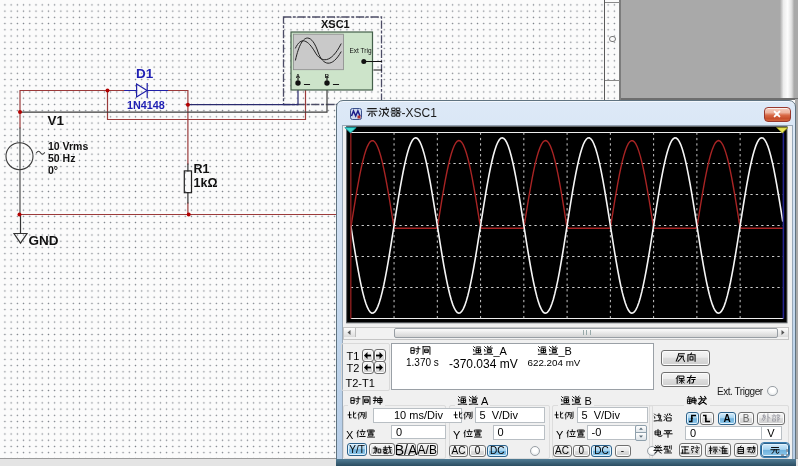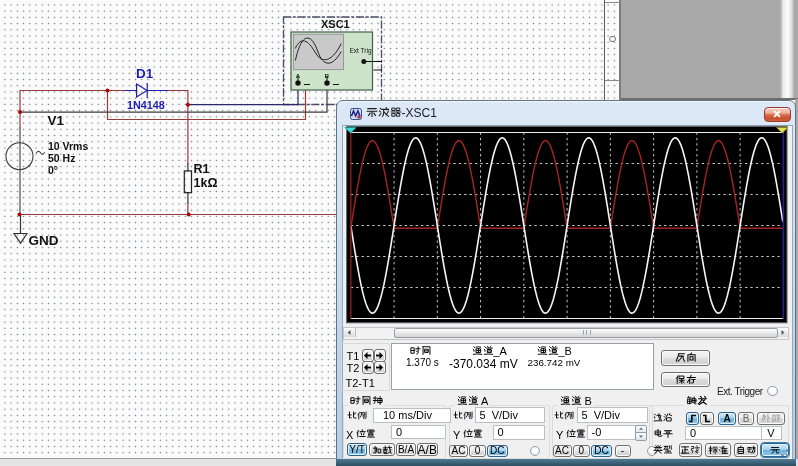--- a/index.html
+++ b/index.html
@@ -203,21 +203,21 @@
     </svg><svg class="cj" width="11" height="11" viewBox="0 0 16 16">
       <use href="#gdao"></use>
     </svg><span style="vertical-align:1px">_A</span></div>
 <div class="lab" style="left:536.5px;top:344.5px"><svg class="cj" width="11" height="11" viewBox="0 0 16 16">
       <use href="#gtong"></use>
     </svg><svg class="cj" width="11" height="11" viewBox="0 0 16 16">
       <use href="#gdao"></use>
     </svg><span style="vertical-align:1px">_B</span></div>
 <div class="lab" style="left:406px;top:356.5px;font-size:10px">1.370 s</div>
 <div class="lab" style="left:449px;top:356.5px;font-size:12px">-370.034 mV</div>
-<div class="lab" style="left:527.5px;top:356.5px;font-size:9.8px">236.742 mV</div>
+<div class="lab" style="left:527.5px;top:356.5px;font-size:9.8px">622.204 mV</div>
 
 <div class="btn" style="left:661px;top:350px;width:47px;height:13.5px">
     <svg class="cj" width="11" height="11" viewBox="0 0 16 16">
       <use href="#gfan"></use>
     </svg>
     <svg class="cj" width="11" height="11" viewBox="0 0 16 16">
       <use href="#gxiang4"></use>
     </svg>
   </div>
 <div class="btn" style="left:661px;top:371.5px;width:47px;height:13.5px">
@@ -256,37 +256,37 @@
       <use href="#gchu"></use>
     </svg><svg class="cj" width="11" height="11" viewBox="0 0 16 16">
       <use href="#gfa"></use>
     </svg></div>
 
 <div class="lab" style="left:346.5px;top:410px"><svg class="cj" width="10" height="11" viewBox="0 0 16 16">
       <use href="#gbi3"></use>
     </svg><svg class="cj" width="10" height="11" viewBox="0 0 16 16">
       <use href="#gli4"></use>
     </svg></div>
-<div class="inp" style="left:373px;top:407.5px;width:67px;height:13px;padding-left:9px">10 ms/Div</div>
+<div class="inp" style="left:373px;top:407.5px;width:67px;height:13px;padding-left:20px">10 ms/Div</div>
 <div class="lab" style="left:346px;top:427.5px">X <svg class="cj" width="10" height="11" viewBox="0 0 16 16">
       <use href="#gwei4"></use>
     </svg><svg class="cj" width="10" height="11" viewBox="0 0 16 16">
       <use href="#gzhi4"></use>
     </svg></div>
 <div class="inp" style="left:391px;top:424.5px;width:49px;height:12.5px;padding-left:4px">0</div>
 <div class="btn sel" style="left:347px;top:443px;width:18px;height:11px;font-size:10px">Y/T</div>
 <div class="btn" style="left:368.5px;top:443px;width:24px;height:11px">
     <svg class="cj" width="10" height="10" viewBox="0 0 16 16">
       <use href="#gjia"></use>
     </svg>
     <svg class="cj" width="10" height="10" viewBox="0 0 16 16">
       <use href="#gzai"></use>
     </svg>
   </div>
-<div class="btn" style="left:396px;top:443px;width:18px;height:11px;font-size:10px">B/A</div>
+<div class="btn" style="left:396px;top:443px;width:18px;height:11px;font-size:14px">B/A</div>
 <div class="btn" style="left:417px;top:443px;width:18.5px;height:11px;font-size:12px">A/B</div>
 
 <div class="lab" style="left:453px;top:410px"><svg class="cj" width="10" height="11" viewBox="0 0 16 16">
       <use href="#gbi3"></use>
     </svg><svg class="cj" width="10" height="11" viewBox="0 0 16 16">
       <use href="#gli4"></use>
     </svg></div>
 <div class="inp" style="left:474.5px;top:407px;width:64px;height:14px;padding-left:4px">5&nbsp;&nbsp;V/Div</div>
 <div class="lab" style="left:453px;top:427.5px">Y <svg class="cj" width="10" height="11" viewBox="0 0 16 16">
       <use href="#gwei4"></use>

